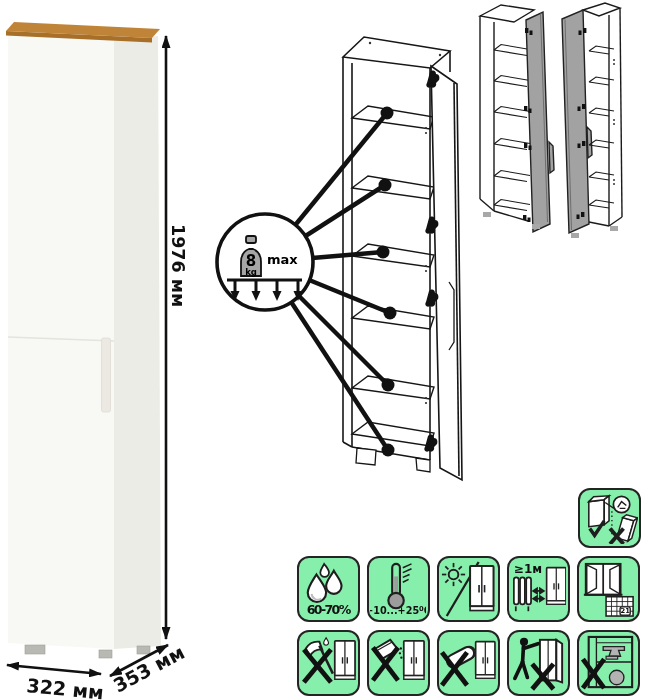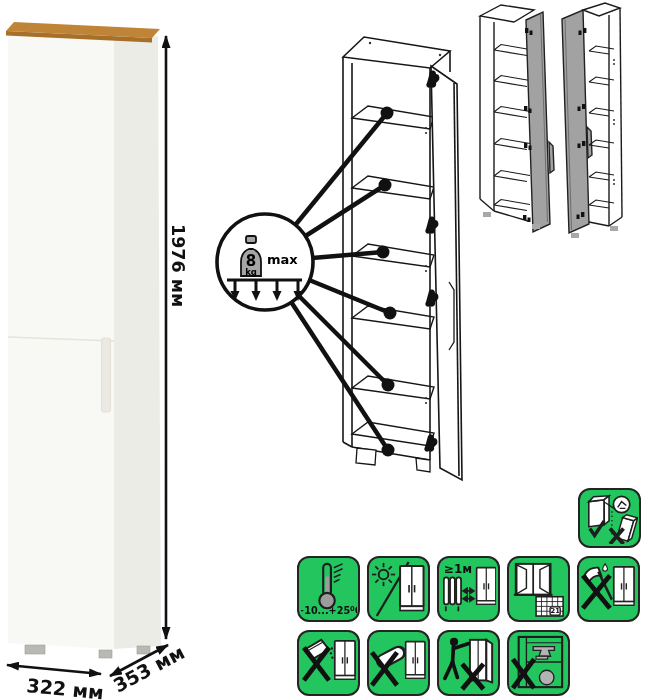--- a/index.html
+++ b/index.html
@@ -1,19 +1,19 @@
 <!DOCTYPE html>
 <html><head>
 <meta charset="utf-8">
 <style>
   html,body{margin:0;padding:0;background:#fff;}
   body{width:648px;height:700px;position:relative;overflow:hidden;
        font-family:"DejaVu Sans","Liberation Sans",sans-serif;}
   .abs{position:absolute;}
-  .cell{box-sizing:border-box;background:#22c55e;border:2.6px solid #242424;border-radius:12px;
+  .cell{box-sizing:border-box;background:#86efac;border:2.6px solid #242424;border-radius:12px;
         display:flex;align-items:center;justify-content:center;}
   #icon-grid{position:absolute;left:297px;top:556px;display:grid;
              grid-template-columns:repeat(5,63px);grid-template-rows:66px 66px;gap:8px 6.9px;}
   svg text{font-family:"DejaVu Sans","Liberation Sans",sans-serif;}
   .hide{position:absolute;width:0;height:0;overflow:hidden;}
 </style>
 </head>
 <body>
 
 <svg class="hide" aria-hidden="true">
@@ -233,20 +233,31 @@
       <g stroke-width="4">
         <line x1="29" y1="38" x2="43" y2="54"></line>
           <line x1="43" y1="38" x2="29" y2="54"></line>
       </g>
     </g>
   </svg>
 </div>
 
 <div id="icon-grid">
 
+  <div class="cell">
+    <svg width="56" height="60" viewBox="0 0 58 62">
+      <g stroke="#1e1e1e" stroke-width="2.2" fill="#fff">
+        <path d="M24,5 C22,9 20,11 20,14 a4.5,4.5 0 0 0 9,0 C29,11 27,9 24,5 Z" stroke-width="1.8"></path>
+        <path d="M34,12 C30,19 26,23 26,28 a8,8 0 0 0 16,0 C42,23 38,19 34,12 Z"></path>
+        <path d="M16,16 C11,24 7,29 7,35 a9.5,9.5 0 0 0 19,0 C26,29 21,24 16,16 Z"></path>
+        <path d="M11,36 a6.5,6.5 0 0 0 10,5" stroke="#bdbdbd" stroke-width="2" fill="none"></path>
+      </g>
+      <text x="29" y="57" text-anchor="middle" font-size="13" font-weight="bold" fill="#111" textLength="46">60-70%</text>
+    </svg>
+  </div>
 
   <div class="cell">
     <svg width="56" height="60" viewBox="0 0 58 62">
       <line x1="27" y1="18" x2="27" y2="38" stroke="#9c9c9c" stroke-width="4"></line>
       <rect x="23" y="5" width="8" height="33" rx="4" fill="none" stroke="#1e1e1e" stroke-width="2.2"></rect>
       <circle cx="27" cy="43" r="8" fill="#9c9c9c" stroke="#1e1e1e" stroke-width="2.2"></circle>
       <g stroke="#1e1e1e" stroke-width="1.6">
         <line x1="34" y1="9" x2="43" y2="5"></line>
           <line x1="34" y1="14" x2="43" y2="10"></line>
         <line x1="34" y1="19" x2="41" y2="16"></line>

